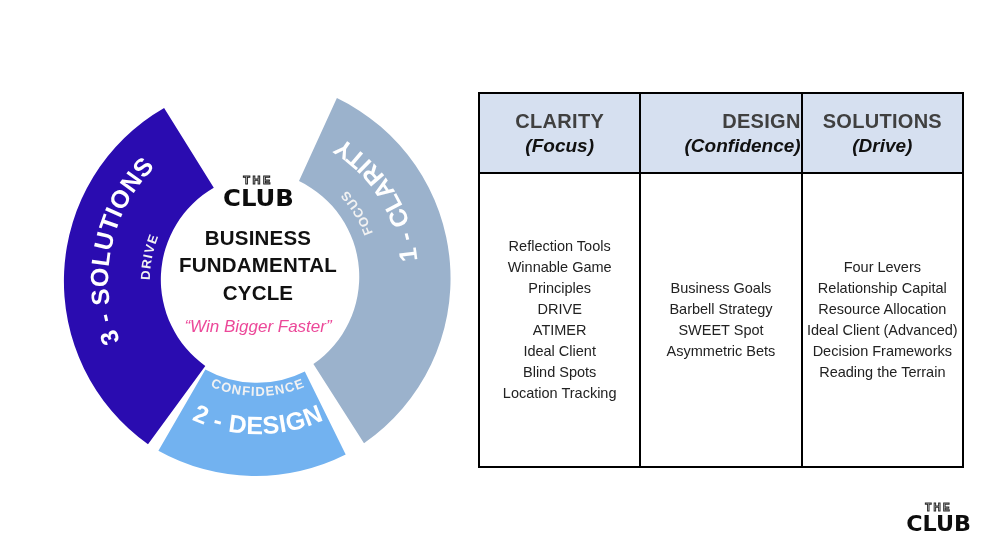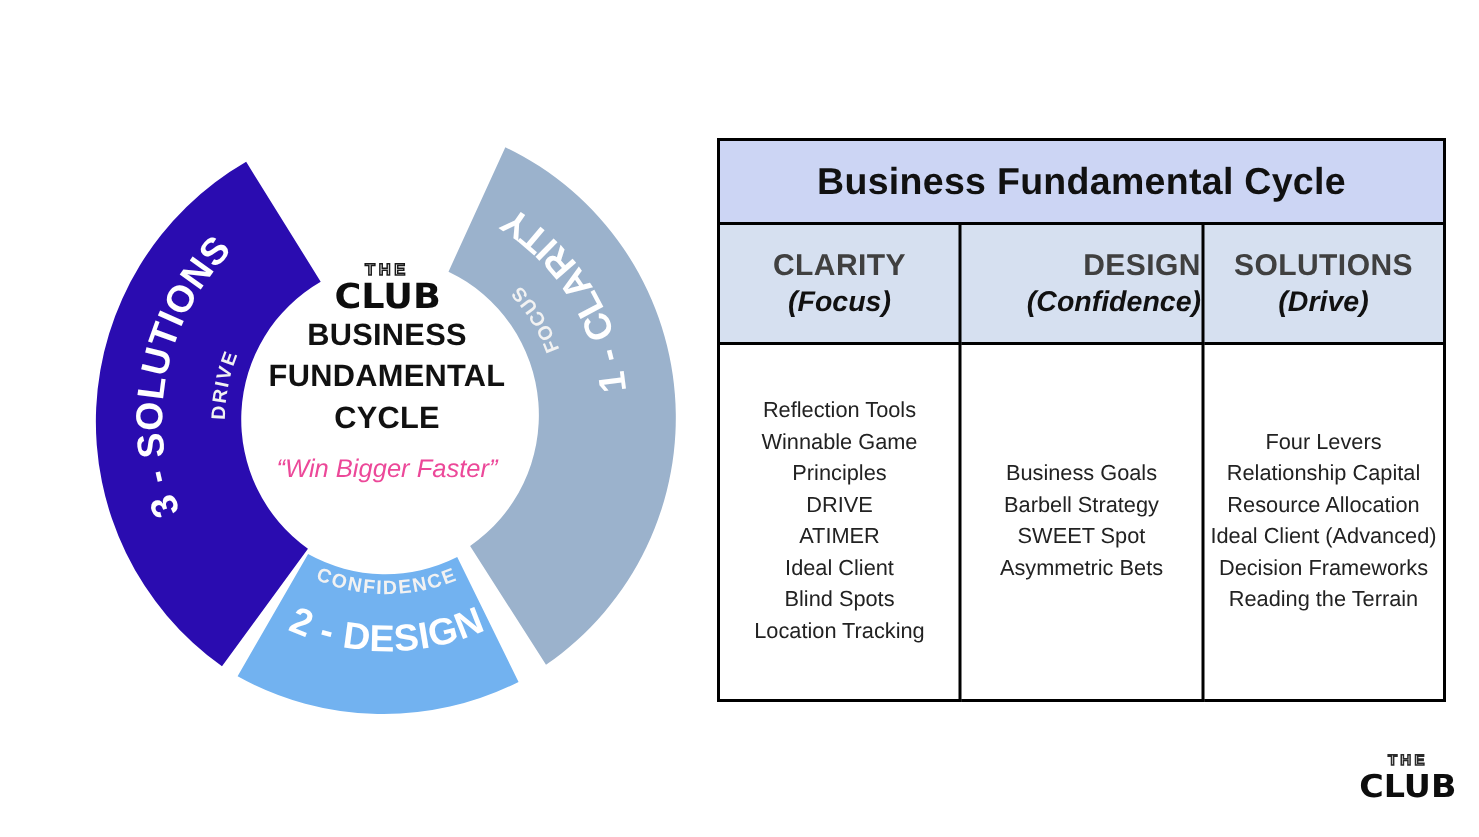--- a/index.html
+++ b/index.html
@@ -64,20 +64,21 @@
   .club-logo .club {
     font-family: "DejaVu Sans", sans-serif;
     font-size: 23px;
     font-weight: bold;
     letter-spacing: 0px;
     color: #0d0d0d;
     display: block;
     transform: scaleX(1.06);
   }
   #center-title {
+    margin-top: 14px;
     font-family: "Liberation Sans", sans-serif;
     font-size: 20.5px;
     font-weight: bold;
     color: #111111;
     line-height: 1.33;
     letter-spacing: 0.2px;
   }
   #center-tagline {
     margin-top: 11px;
     font-family: "Liberation Sans", sans-serif;
@@ -233,23 +234,20 @@
     <div>BUSINESS</div>
     <div>FUNDAMENTAL</div>
     <div>CYCLE</div>
   </div>
   <div id="center-tagline">“Win Bigger Faster”</div>
 </div>
 
 <div id="table-wrap">
   <table class="bfc">
     <tbody>
-        <tr>
-      <td id="tbl-title" colspan="3" style="background: rgb(204, 213, 244);">Business Fundamental Cycle</td>
-    </tr>
     <tr>
       <td class="col-head" style="background: rgb(214, 224, 240);">
         <span class="ch-name">CLARITY</span>
         <span class="ch-sub">(Focus)</span>
       </td>
       <td class="col-head" style="background: rgb(214, 224, 240); text-align: right;">
         <span class="ch-name">DESIGN</span>
         <span class="ch-sub">(Confidence)</span>
       </td>
       <td class="col-head" style="background: rgb(214, 224, 240);">

